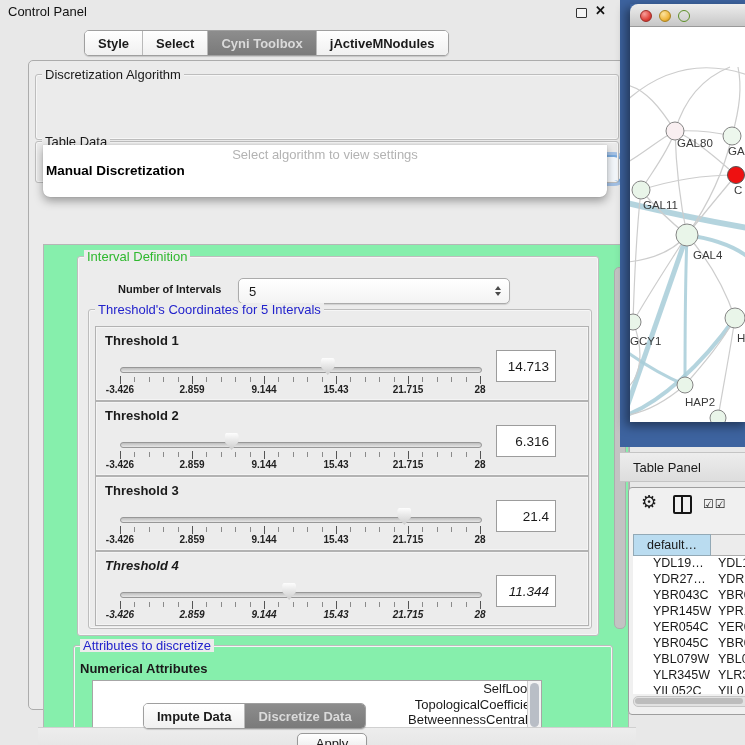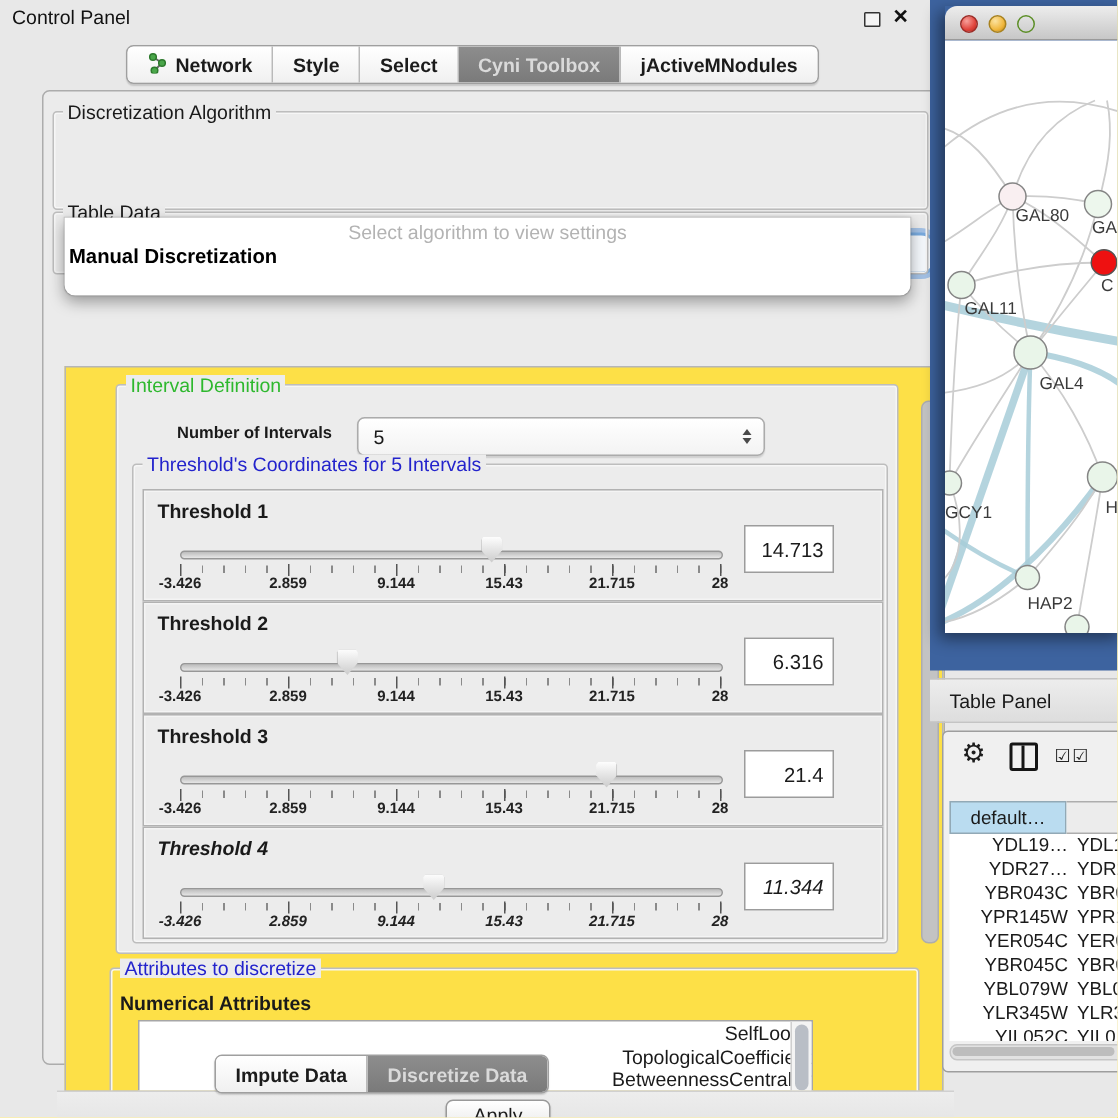--- a/index.html
+++ b/index.html
@@ -38,21 +38,21 @@
                border:2px solid #79abdf;box-shadow:0 0 0 3px rgba(105,160,225,.55);}
 
   
   .popup{left:14px;top:84px;width:564px;height:52px;background:#fff;z-index:30;border-radius:0 0 7px 7px;
          box-shadow:0 4px 10px rgba(0,0,0,.35),0 0 1px rgba(0,0,0,.3);overflow:hidden;}
   .popup .prompt{height:16px;line-height:16px;text-align:center;color:#b3b3b3;font-size:13px;margin-top:2px;}
   .popup .opt{height:16px;line-height:16px;font-size:13.5px;padding-left:3px;color:#000;}
   .popup .opt.selbold{font-weight:bold;}
 
   
-  .viewport{left:14px;top:183px;width:584px;height:482px;background:#fde047;border:1px solid #b6b6b6;overflow:hidden;}
+  .viewport{left:14px;top:183px;width:584px;height:482px;background:#86efac;border:1px solid #b6b6b6;overflow:hidden;}
   .vscroll{position:absolute;right:2px;top:22px;width:10px;height:360px;background:#c3c3c3;border-radius:5px;border:1px solid #adadad;}
 
   .lbl-green{color:#2eb82e;}
   .lbl-blue{color:#2323cc;}
   .bold{font-weight:bold;}
 
   
   .sl-panel{position:absolute;left:6px;width:492px;height:73px;border:1px solid #b2b2b2;background:#ececec;box-shadow:inset 0 0 0 1px #f4f4f4;}
   .sl-label{position:absolute;left:9px;top:6px;font-size:13px;font-weight:bold;}
   .sl-track{position:absolute;left:24px;top:40px;width:360px;height:4px;border:1px solid #979797;border-radius:3px;
@@ -95,46 +95,37 @@
   .gear{position:absolute;left:12px;top:3px;font-size:18px;color:#1d1d1d;}
   .splitic{position:absolute;left:44px;top:7px;width:15px;height:15px;border:2px solid #151515;border-radius:2px;}
   .splitic::after{content:"";position:absolute;left:6px;top:0;width:2px;height:15px;background:#151515;}
   .checks{position:absolute;left:74px;top:9px;font-size:12px;color:#222;letter-spacing:1px;}
   .tp-head{position:absolute;left:4px;top:46px;height:22px;display:flex;font-size:12.5px;}
   .tp-hc1{width:78px;background:#badcf0;border:1px solid #92a9b6;text-align:center;line-height:20px;box-sizing:border-box;}
   .tp-hc2{width:62px;background:#ececec;border:1px solid #adadad;border-left:none;text-align:right;line-height:20px;
           box-sizing:border-box;padding-right:2px;}
   .tp-rows{position:absolute;left:4px;top:68px;width:139px;height:138px;background:#fff;overflow:hidden;}
   .tp-row{display:flex;height:16px;font-size:12.5px;}
-  .tp-c1{width:79px;padding-left:20px;box-sizing:border-box;white-space:nowrap;text-align:right;}
+  .tp-c1{width:79px;padding-left:20px;box-sizing:border-box;white-space:nowrap;}
   .tp-c2{padding-left:6px;white-space:nowrap;}
   .hscroll{position:absolute;left:4px;top:208px;width:139px;height:9px;background:#e2e2e2;border-radius:5px;border:1px solid #c6c6c6;}
   .hthumb{position:absolute;left:1px;top:1px;width:108px;height:6px;background:#bdbdbd;border-radius:4px;}
 </style>
 </head>
 <body>
 
 <div id="root">
 
   <div class="abs titlebar">
     <div class="abs t">Control Panel</div>
     <div class="abs float-ic"></div>
     <div class="abs close-ic">✕</div>
   </div>
 
   <div class="abs segctrl" style="left:84px;top:30px;">
-      <div class="seg">
-        <span><svg width="14" height="14" viewBox="0 0 14 14">
-            <path d="M4,3 L10,7 L5,12" stroke="#666" fill="none" stroke-width="1.2"></path>
-            <circle cx="4" cy="3" r="2.2" fill="#4aa64a" stroke="#2d7a2d"></circle>
-            <circle cx="10" cy="7" r="2.2" fill="#4aa64a" stroke="#2d7a2d"></circle>
-            <circle cx="5" cy="12" r="2.2" fill="#4aa64a" stroke="#2d7a2d"></circle>
-          </svg></span>
-        <span>Network</span>
-      </div>
       <div class="seg">
         <span>Style</span>
       </div>
       <div class="seg">
         <span>Select</span>
       </div>
       <div class="seg sel">
         <span>Cyni Toolbox</span>
       </div>
       <div class="seg">

